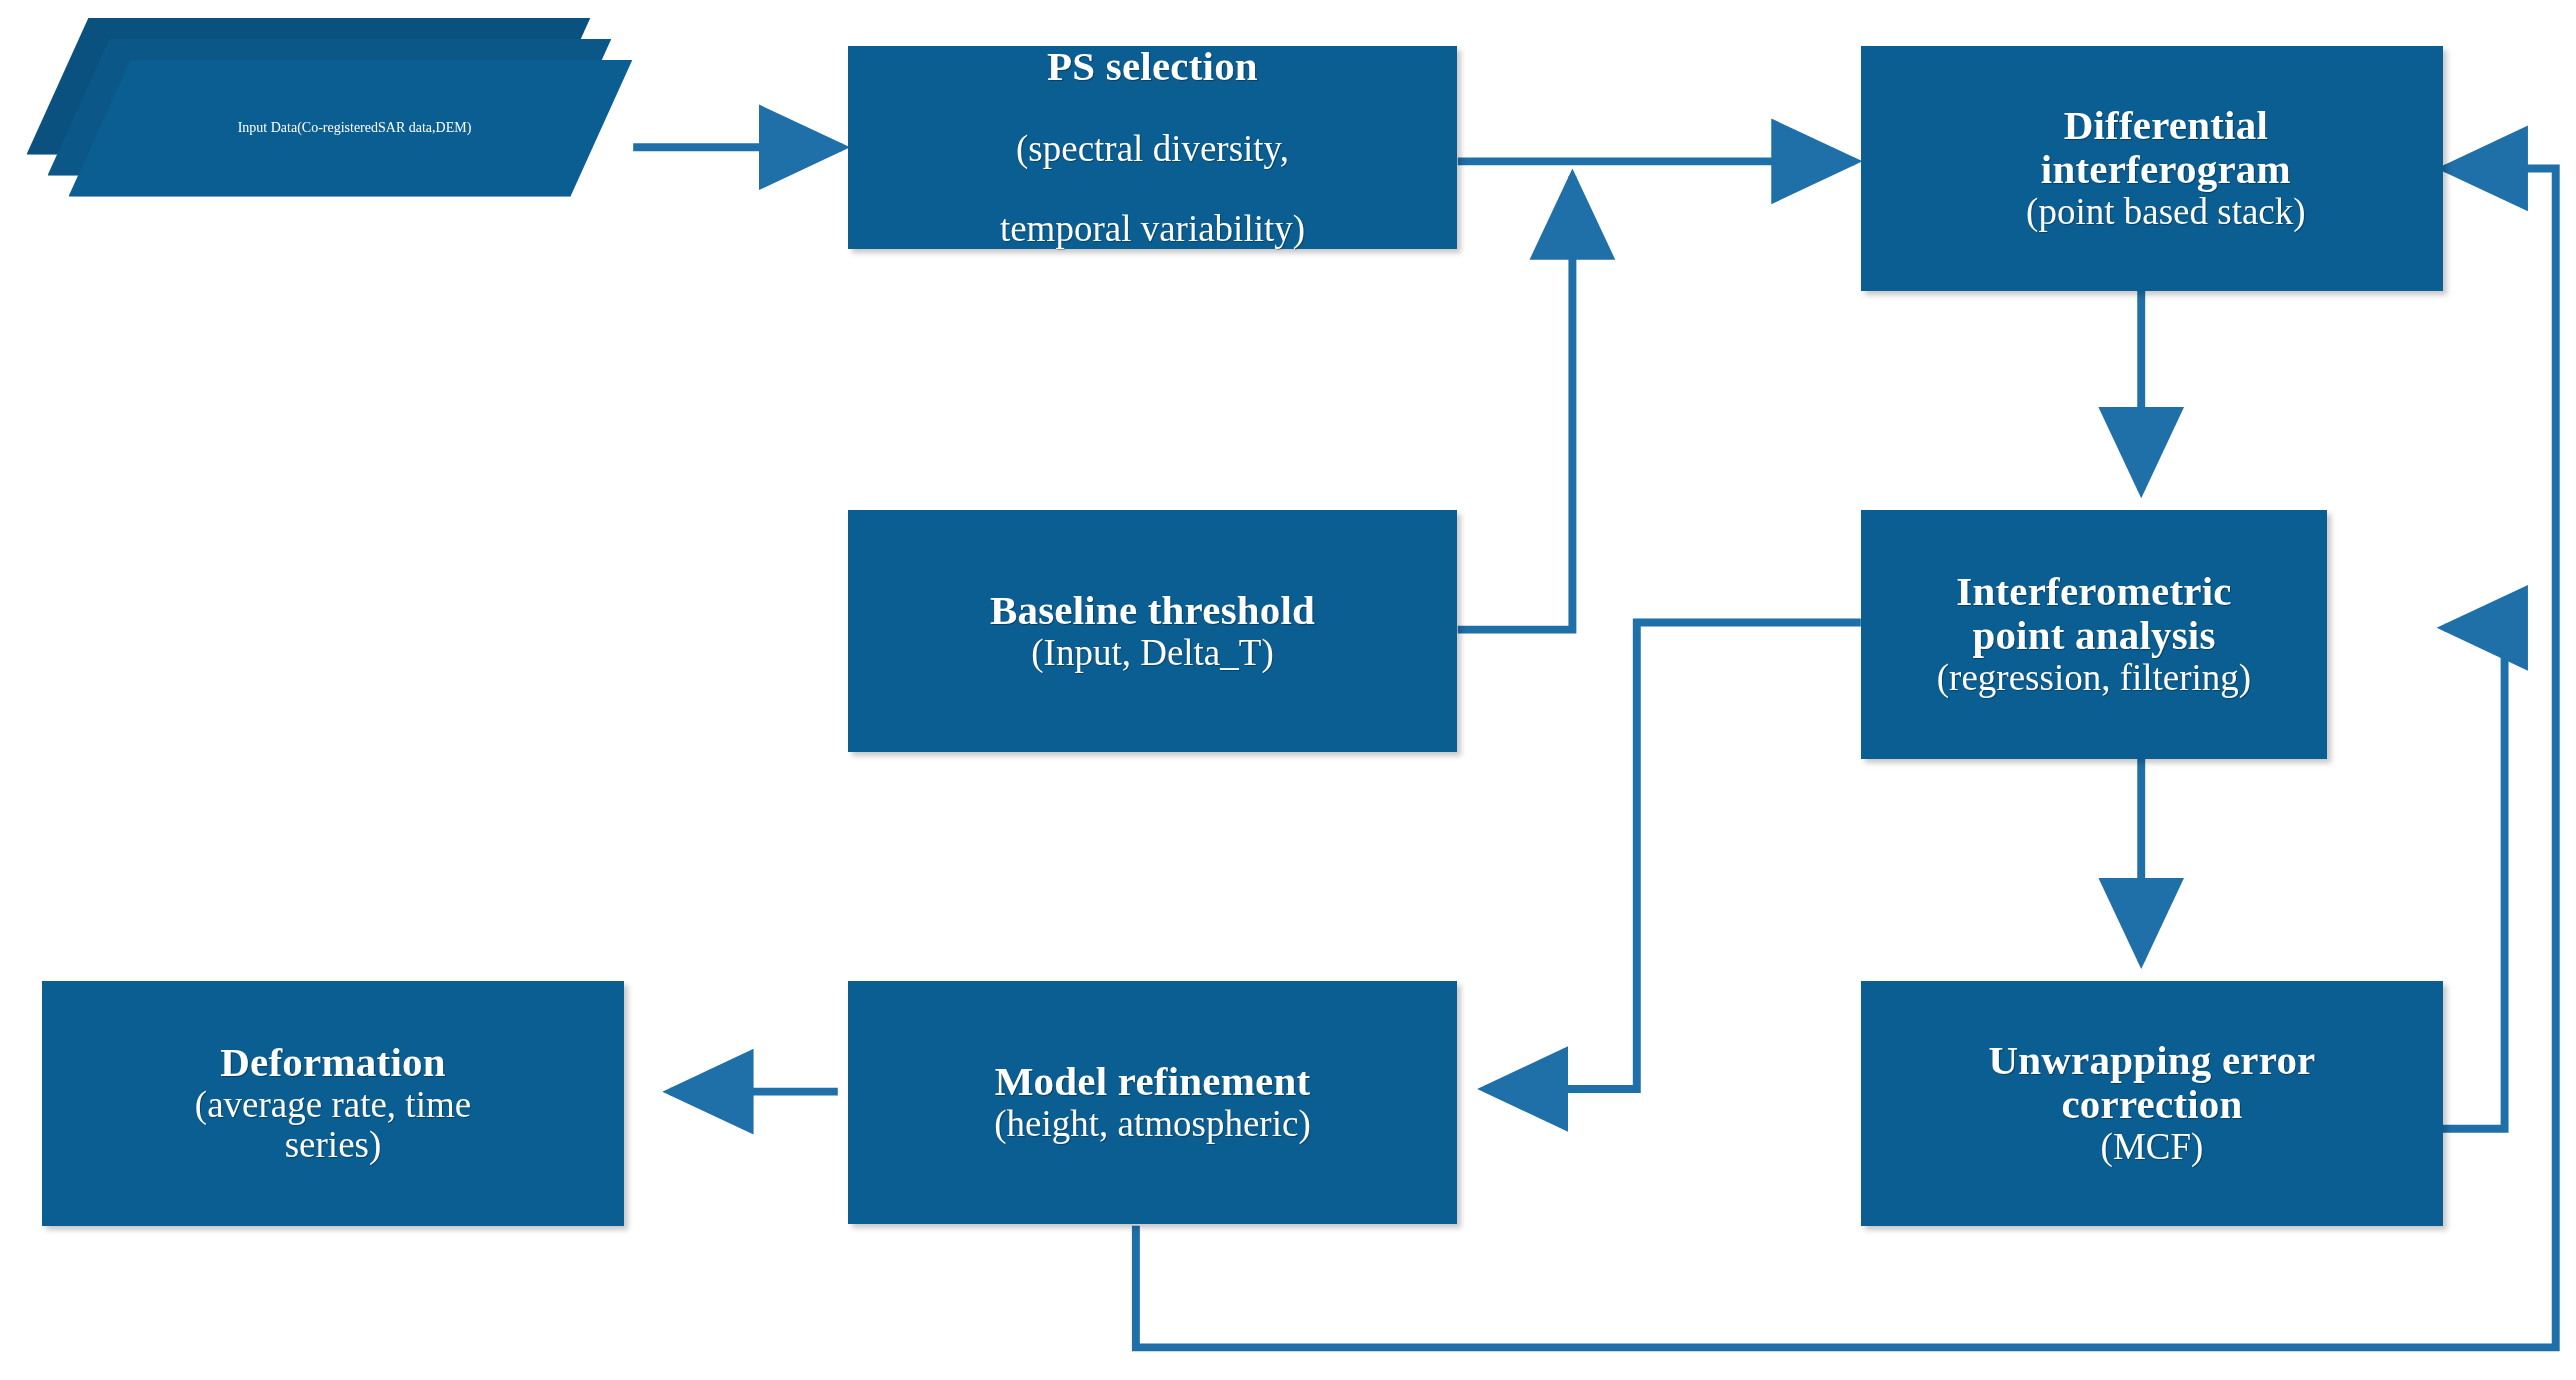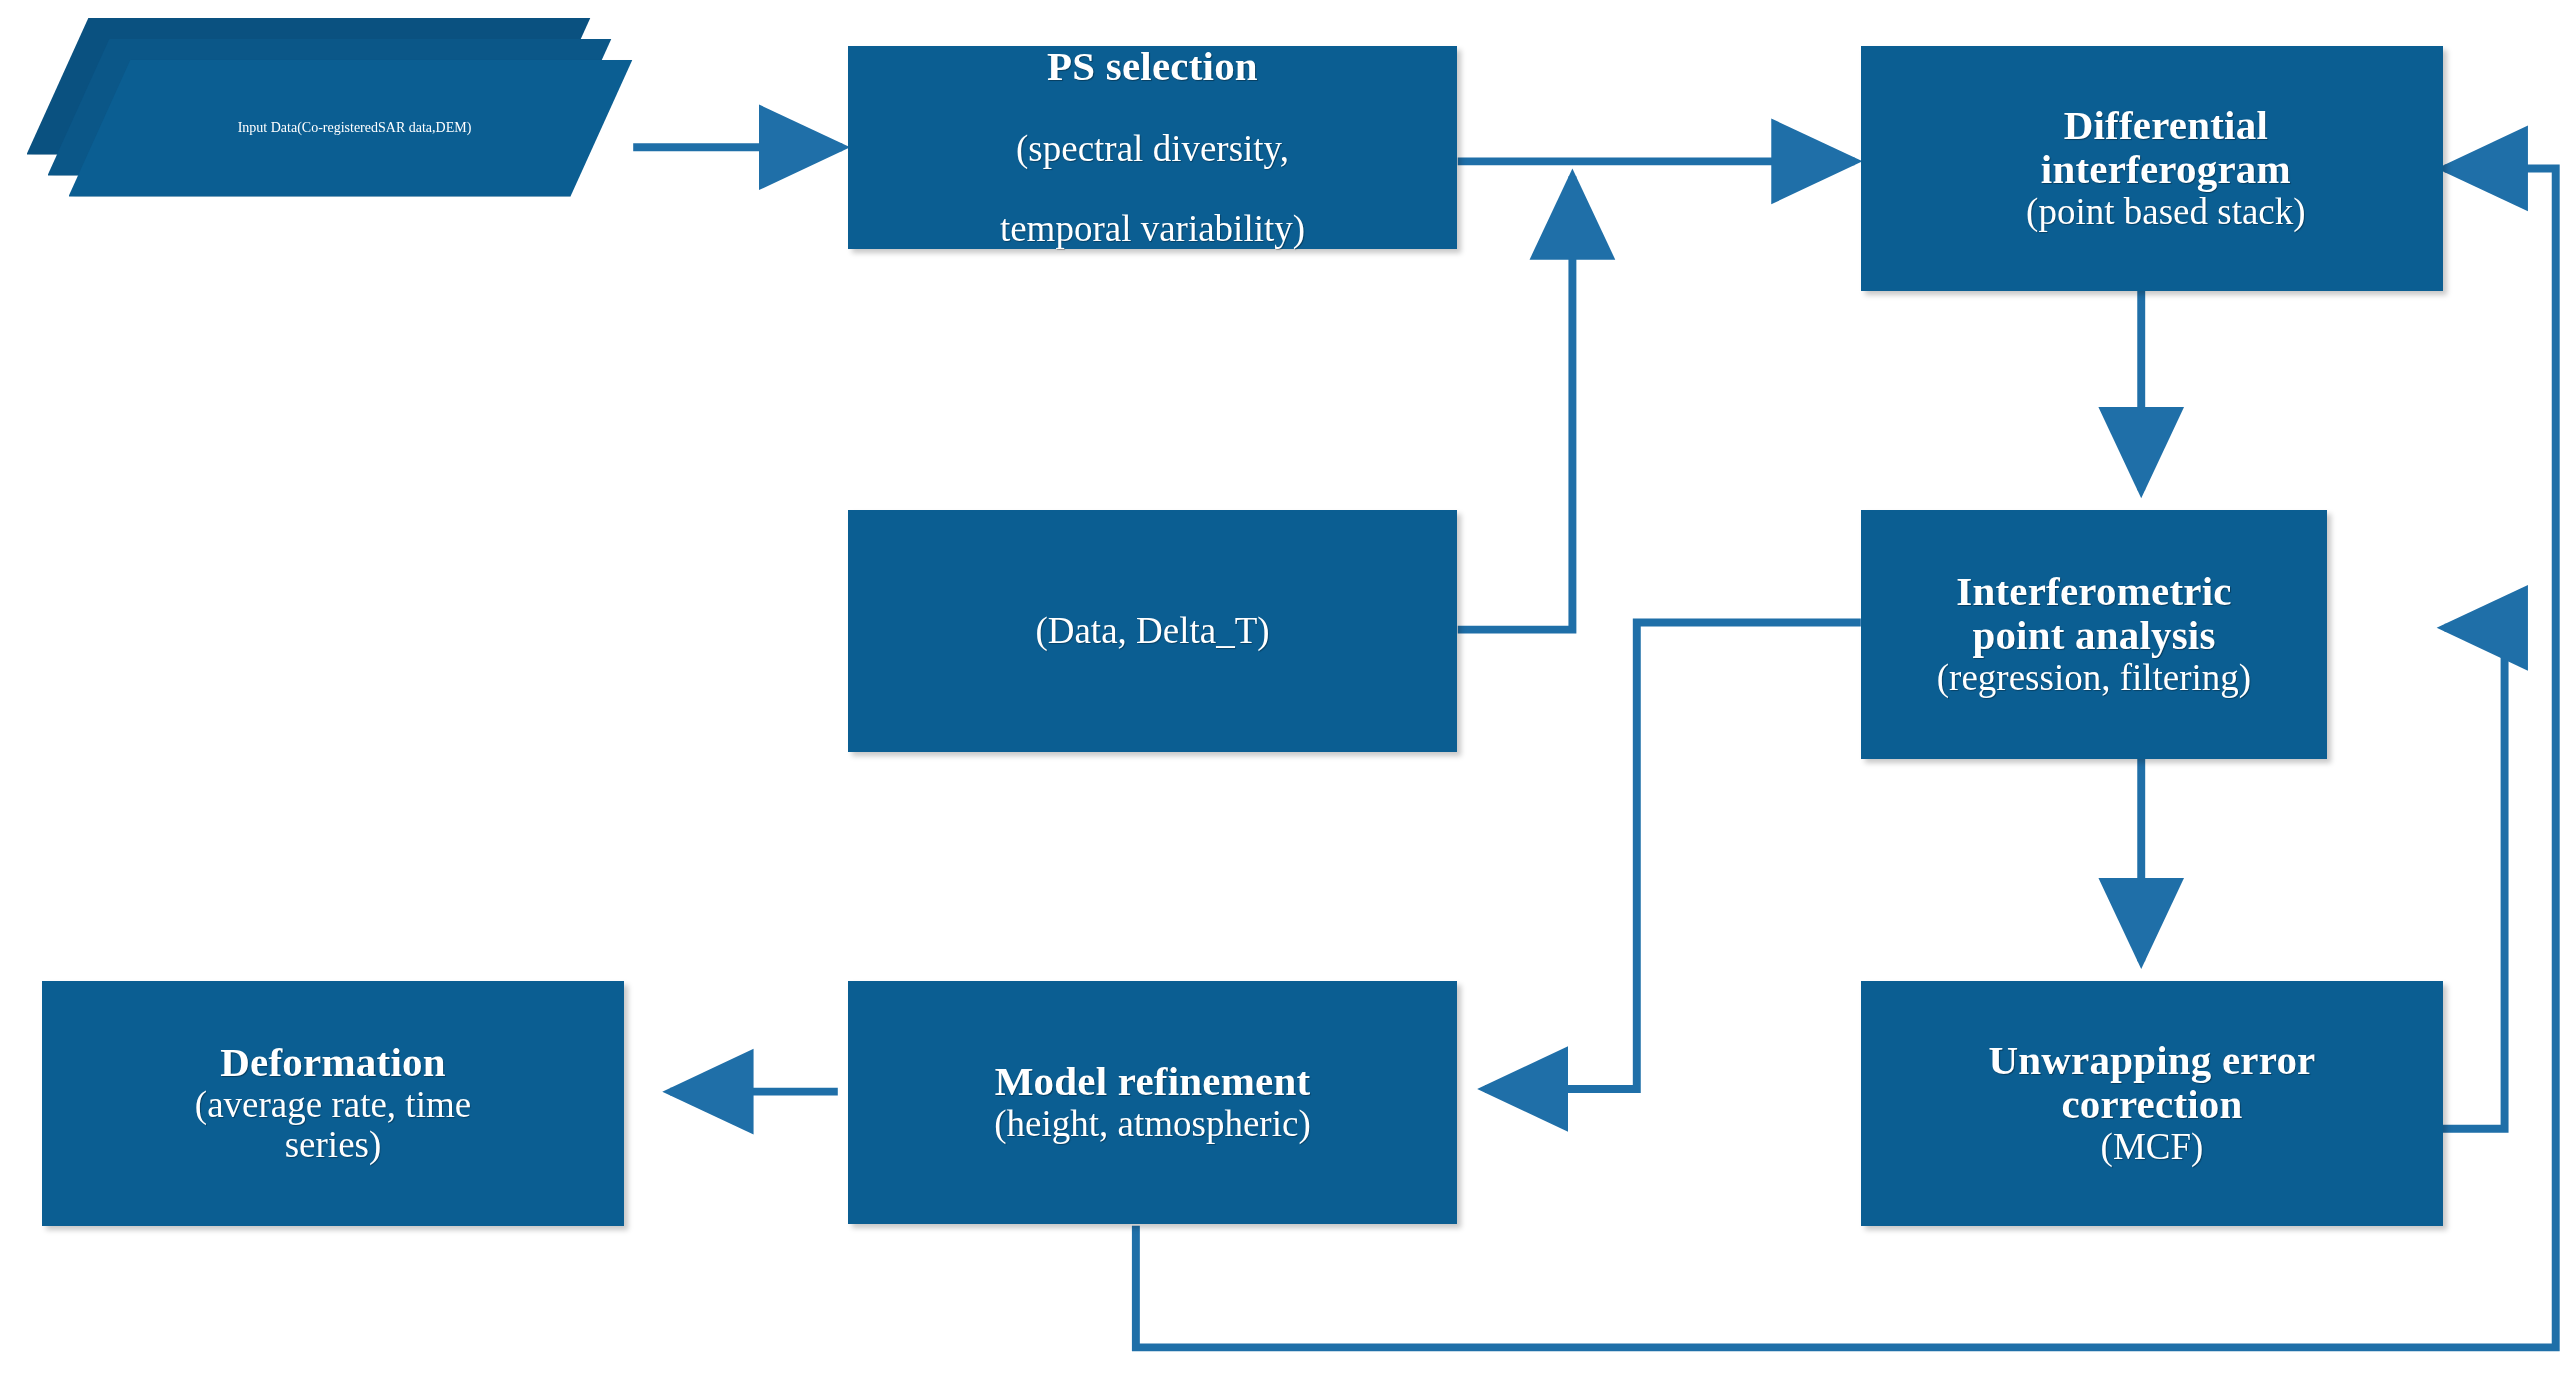--- a/index.html
+++ b/index.html
@@ -135,21 +135,22 @@
     <div class="t2">temporal variability)</div>
   </div>
 
   <div class="node" style="left:1861px; top:46px; width:582px; height:245px;padding-left:40px;">
     <div class="t1">Differential</div>
     <div class="t1">interferogram</div>
     <div class="t2">(point  based stack)</div>
   </div>
 
   <div class="node" style="left:848px; top:510px; width:609px; height:242px;">
-    <div class="t2">(Data, Delta_T)</div>
+    <div class="t1">Baseline threshold</div>
+    <div class="t2">(Input, Delta_T)</div>
   </div>
 
   <div class="node" style="left:1861px; top:510px; width:466px; height:249px;">
     <div class="t1">Interferometric</div>
     <div class="t1">point analysis</div>
     <div class="t2">(regression,  filtering)</div>
   </div>
 
   <div class="node" style="left:1861px; top:981px; width:582px; height:245px;">
     <div class="t1">Unwrapping error</div>

